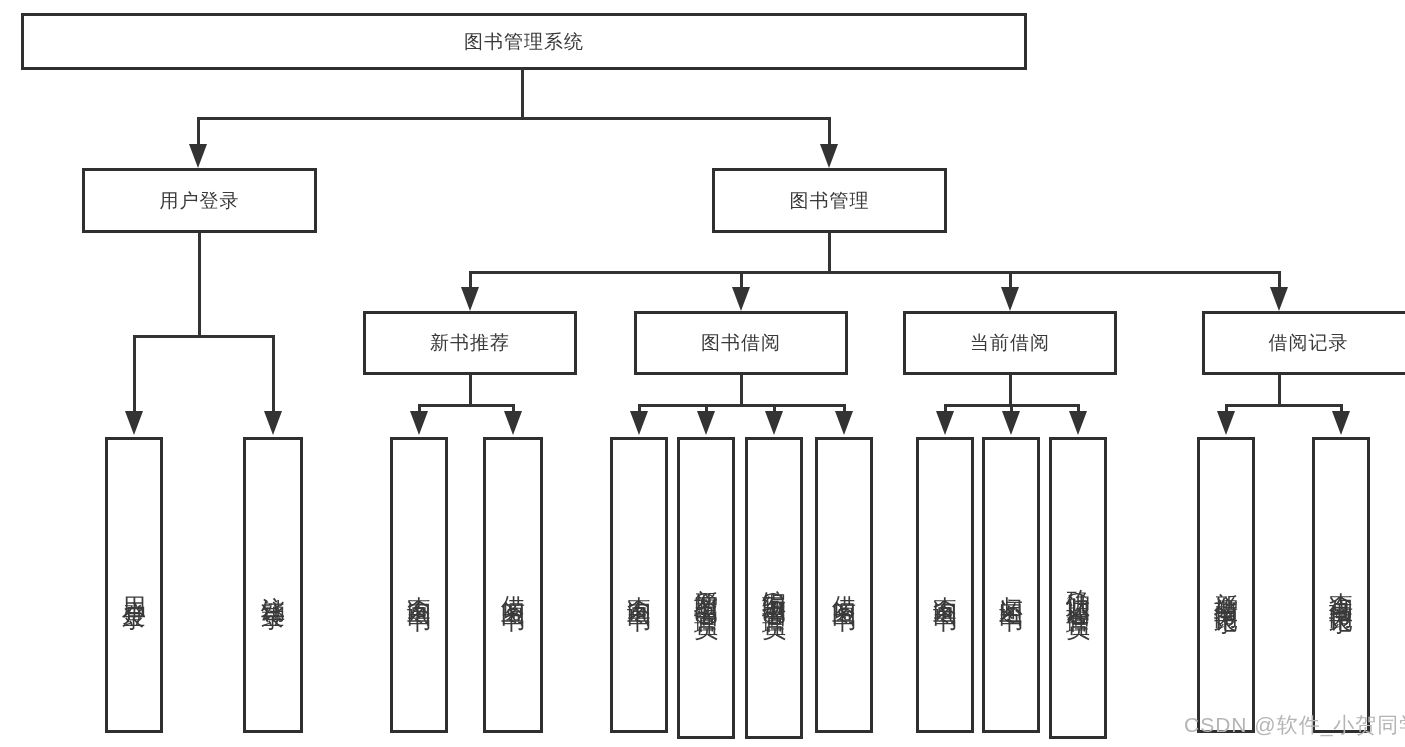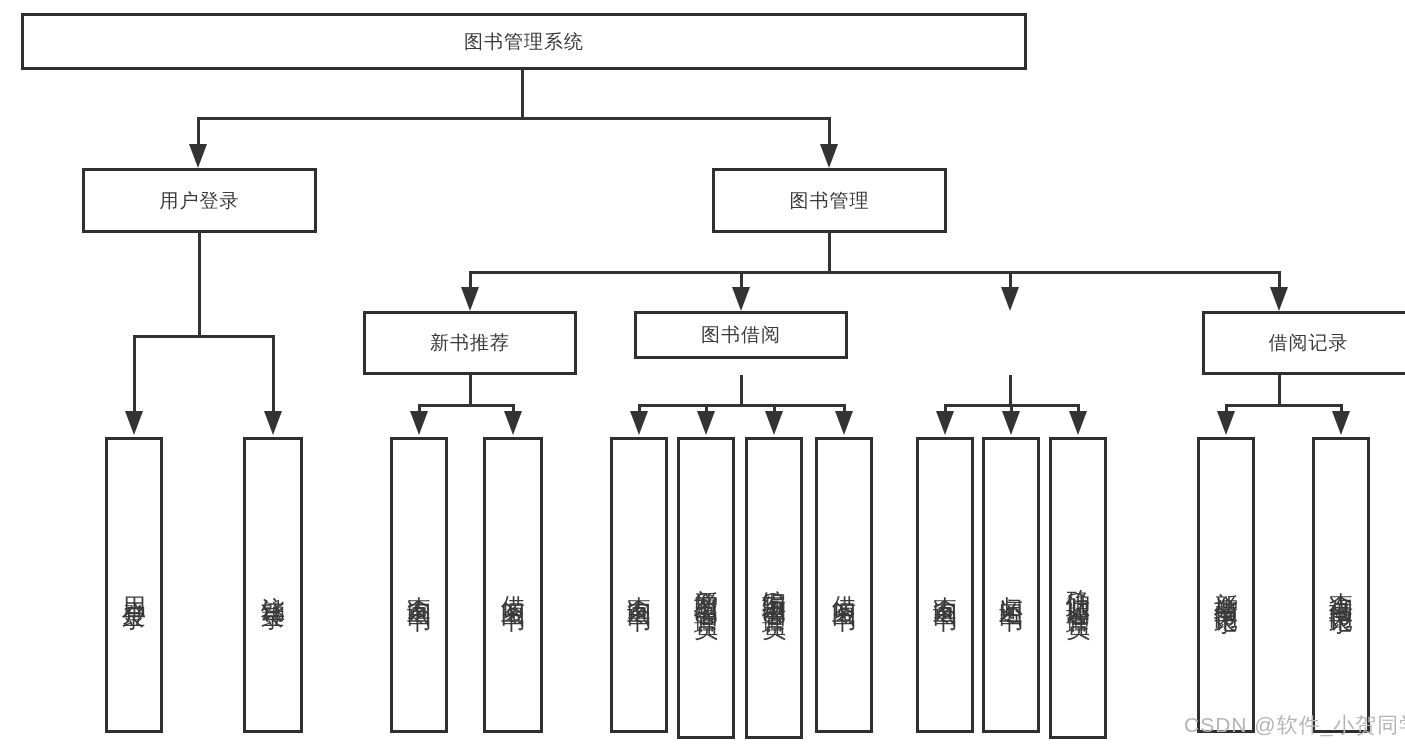--- a/index.html
+++ b/index.html
@@ -53,22 +53,23 @@
 <div class="canvas">
 
   <div class="box" style="left:21px;top:13px;width:1006px;height:57px">图书管理系统</div>
 
   <div class="box" style="left:82px;top:168px;width:235px;height:65px">用户登录</div>
 
   <div class="box" style="left:363px;top:311px;width:214px;height:64px">新书推荐</div>
 
   <div class="box" style="left:712px;top:168px;width:235px;height:65px">图书管理</div>
 
-  <div class="box" style="left:634px;top:311px;width:214px;height:48px">图书借阅</div>
+  <div class="box" style="left:634px;top:311px;width:214px;height:64px">图书借阅</div>
 
+  <div class="box" style="left:903px;top:311px;width:214px;height:64px">当前借阅</div>
 
   <div class="box" style="left:1202px;top:311px;width:213px;height:64px">借阅记录</div>
 
   <div class="leaf" style="left:105px;top:437px;width:58px;height:296px">用户登录</div>
   <div class="leaf" style="left:243px;top:437px;width:60px;height:296px">注销登录</div>
 
   <div class="leaf" style="left:390px;top:437px;width:58px;height:296px">查询图书</div>
   <div class="leaf" style="left:483px;top:437px;width:60px;height:296px">借阅图书</div>
 
   <div class="leaf" style="left:610px;top:437px;width:58px;height:296px">查询图书</div>

